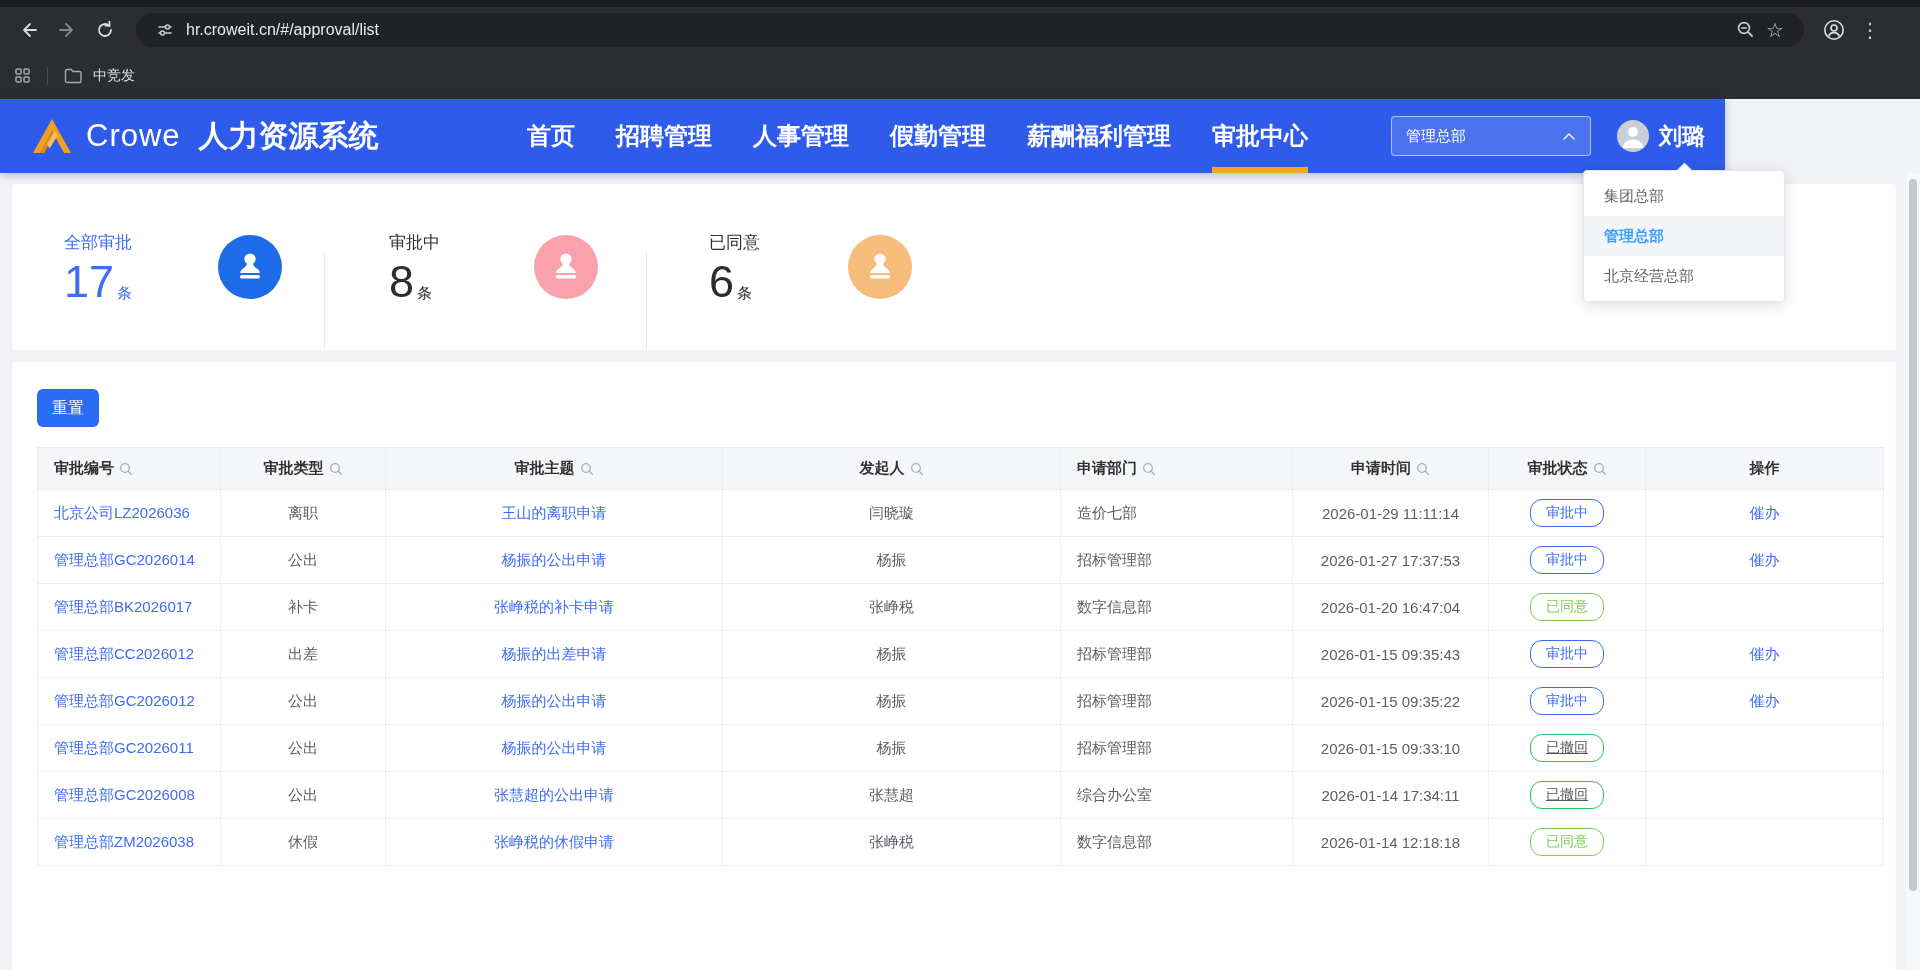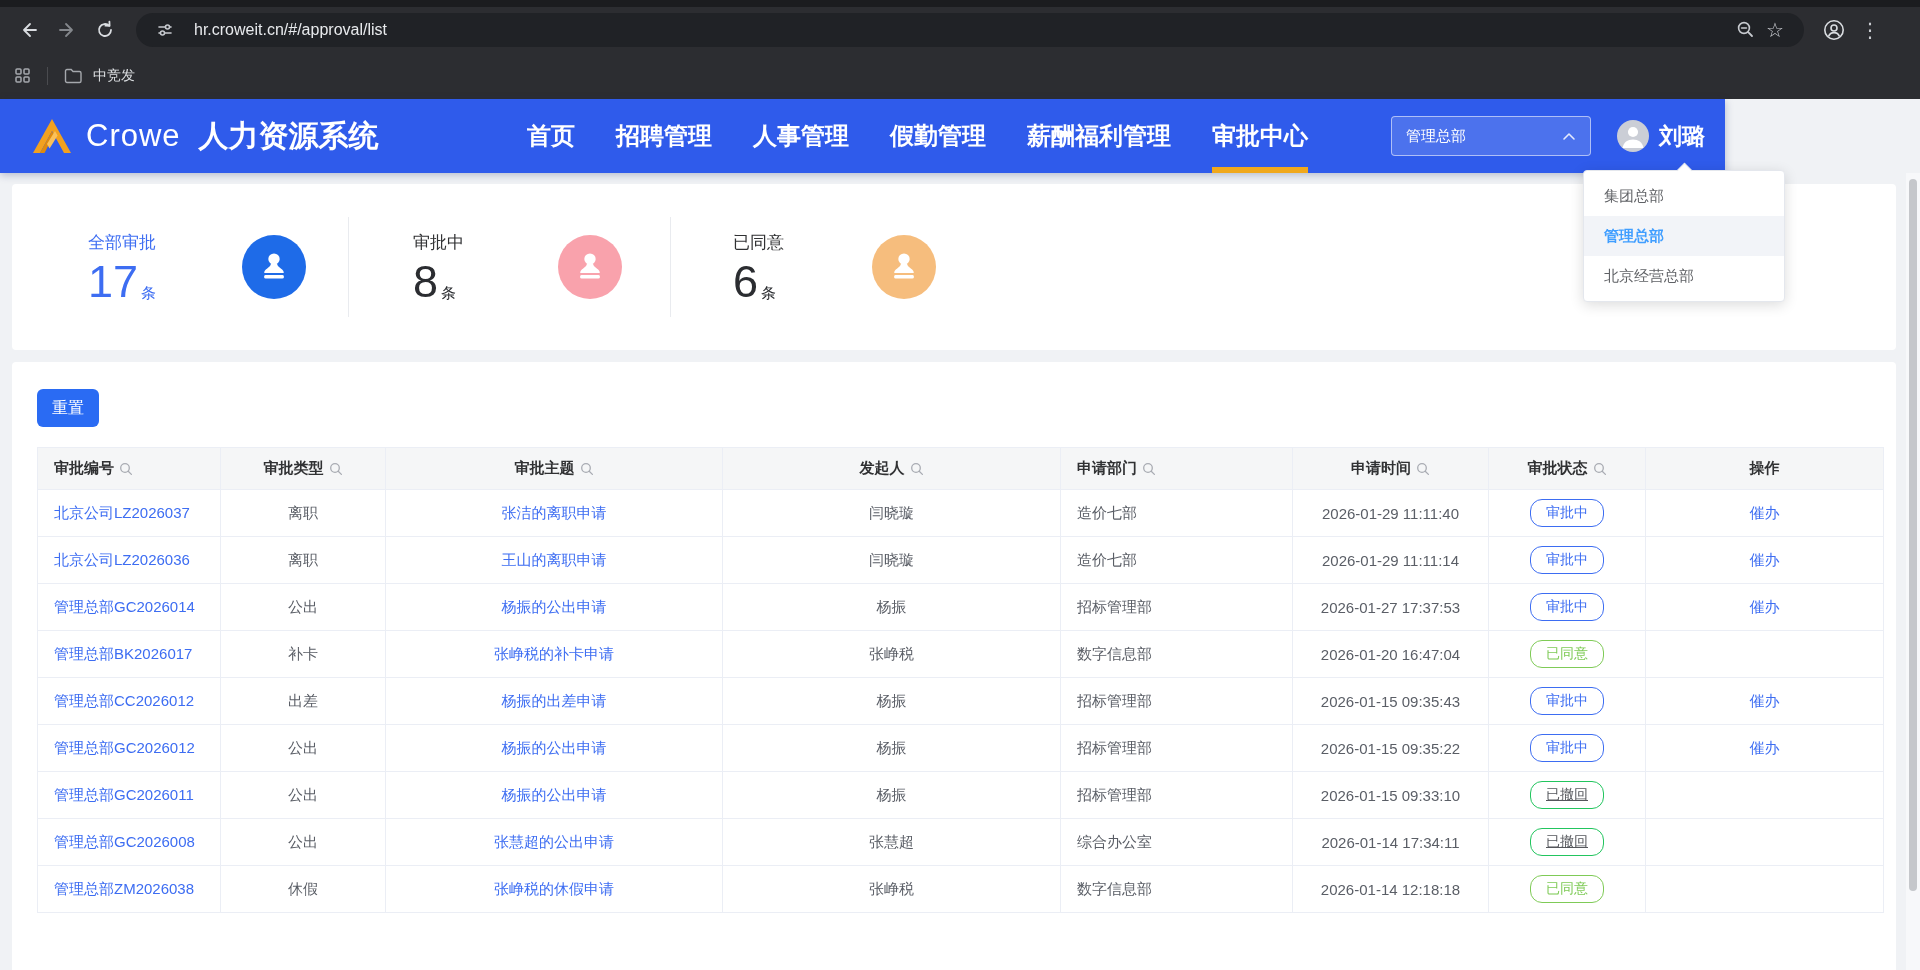--- a/index.html
+++ b/index.html
@@ -8,21 +8,21 @@
            background:#F0F2F5; font-family:"Liberation Sans","DejaVu Sans",sans-serif; }
 
   
   .chrome{ position:absolute; top:0; left:0; width:1920px; height:99px; background:#2C2D31; }
   .win-strip{ height:7px; background:#1B1C1F; }
   .chrome-top{ display:flex; align-items:center; height:45px; padding:0 10px; }
   .nav-btn{ width:34px; height:34px; display:flex; align-items:center; justify-content:center;
             border-radius:50%; margin:0 2px; cursor:pointer; }
   .omnibox{ display:flex; align-items:center; margin-left:12px; width:1668px; height:34px;
             background:#202226; border-radius:17px; padding:0 14px; }
-  .omnibox .url{ color:#E8EAED; font-size:16px; margin-left:14px; flex:1; white-space:nowrap; }
+  .omnibox .url{ color:#E8EAED; font-size:16px; margin-left:6px; flex:1; white-space:nowrap; }
   .omni-ico{ display:flex; align-items:center; justify-content:center; width:30px; height:30px; }
   .chrome-right{ display:flex; align-items:center; margin-left:18px; gap:14px; }
   .glyph{ color:#C9CCD1; font-size:19px; line-height:1; }
   .chrome-bookmarks{ display:flex; align-items:center; height:47px; padding-left:14px; gap:10px; }
   .bm-divider{ width:1px; height:18px; background:#4A4B4F; margin:0 6px; }
   .bm-label{ color:#DDE0E3; font-size:14px; }
 
   
   .app-header{ position:absolute; top:99px; left:0; width:1725px; height:74px; background:#2F5BEB;
                display:flex; align-items:center; padding:0 30px; z-index:5;
@@ -50,21 +50,21 @@
                  box-shadow:0 3px 14px rgba(0,0,0,.14); }
   .org-dropdown::before{ content:''; position:absolute; top:-6px; left:95px; width:10px; height:10px;
                  background:#fff; transform:rotate(45deg); border-left:1px solid #E4E7ED;
                  border-top:1px solid #E4E7ED; }
   .org-option{ height:40px; line-height:40px; padding:0 20px; font-size:15px; color:#606266; cursor:pointer; }
   .org-option.selected{ color:#409EFF; font-weight:bold; background:#F2F4F8; }
 
   
   .content{ position:absolute; top:173px; left:0; width:1920px; }
   .stats-panel{ margin:11px 0 11px 12px; width:1884px; height:166px; background:#fff; border-radius:4px;
-                display:flex; align-items:center;padding-left:24px; }
+                display:flex; align-items:flex-end; }
   .stat-card{ display:flex; align-items:center; justify-content:space-between; height:100%; cursor:pointer; }
   .stat-label{ font-size:17px; margin-bottom:8px; }
   .stat-valrow{ display:flex; align-items:flex-end; }
   .stat-value{ font-size:45px; line-height:.9; font-weight:500; }
   .stat-unit{ font-size:15px; margin-left:3px; }
   .stat-icon{ width:64px; height:64px; border-radius:50%; display:flex; align-items:center; justify-content:center; }
   .stat-divider{ width:1px; height:100px; background:#E9EBEF; }
   .stat-blue .stat-label,.stat-blue .stat-value,.stat-blue .stat-unit{ color:#3D6DF2; }
   .stat-dark .stat-label{ color:#303133; } .stat-dark .stat-value,.stat-dark .stat-unit{ color:#2B2D31; }
 
@@ -345,30 +345,20 @@
                     </svg>
                   </span>
                 </span></th>
               <th class="ac"><span class="th-inner">
                   <span>操作</span>
                 </span></th>
             </tr>
           </thead>
         <tbody>
             <tr>
-              <td class="al"><a class="cell-link">北京公司LZ2026037</a></td>
-              <td class="ac">离职</td>
-              <td class="ac"><a class="cell-link">张洁的离职申请</a></td>
-              <td class="ac">闫晓璇</td>
-              <td class="al">造价七部</td>
-              <td class="ac">2026-01-29 11:11:40</td>
-              <td class="ac"><span class="badge processing">审批中</span></td>
-              <td class="ac"><a class="cell-link">催办</a></td>
-            </tr>
-            <tr>
               <td class="al"><a class="cell-link">北京公司LZ2026036</a></td>
               <td class="ac">离职</td>
               <td class="ac"><a class="cell-link">王山的离职申请</a></td>
               <td class="ac">闫晓璇</td>
               <td class="al">造价七部</td>
               <td class="ac">2026-01-29 11:11:14</td>
               <td class="ac"><span class="badge processing">审批中</span></td>
               <td class="ac"><a class="cell-link">催办</a></td>
             </tr>
             <tr>

